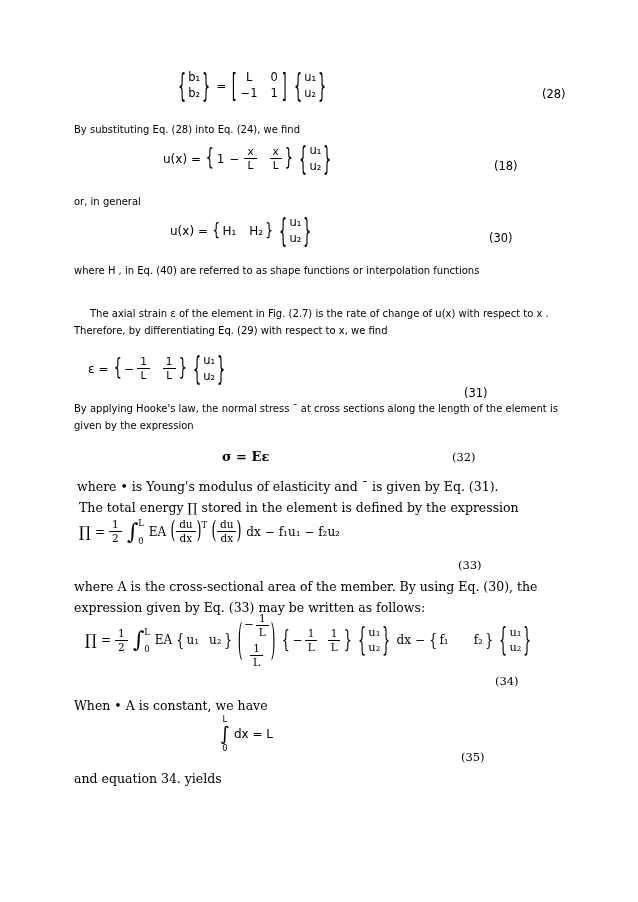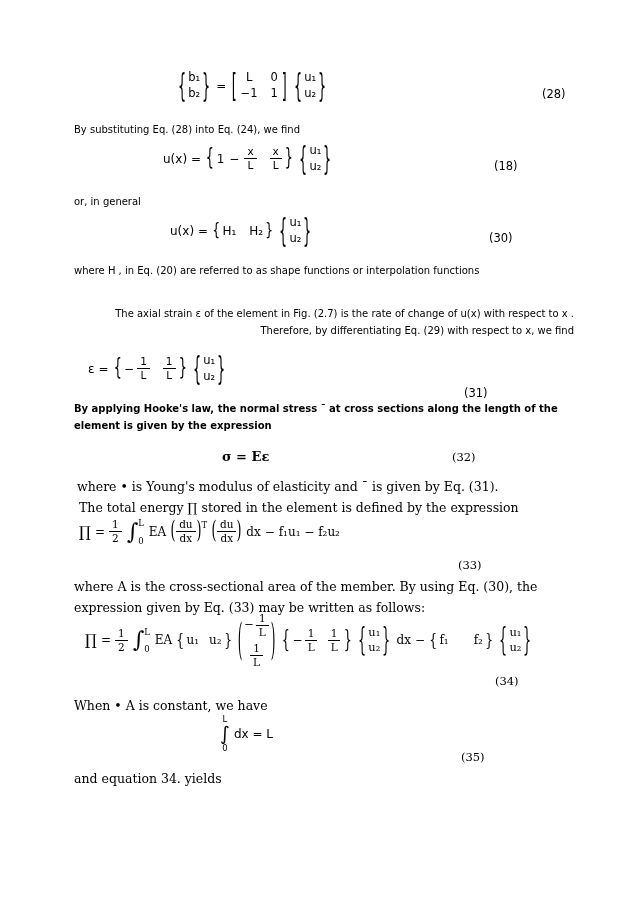--- a/index.html
+++ b/index.html
@@ -6,21 +6,21 @@
   html,body { background:#ffffff; }
   body { width:638px; height:902px; }
   .page {
     position:relative; width:638px; height:902px;
     background:#ffffff; color:#000; overflow:hidden;
   }
   .abs { position:absolute; }
   .sans { font-family:"DejaVu Sans","Liberation Sans",sans-serif; font-size:10px; }
   .serif { font-family:"DejaVu Serif","Liberation Serif",serif; font-size:12.5px; }
   .para { line-height:1.7; }
-  .indent { text-indent:16px;text-align:right; }
+  .indent { text-indent:16px; }
   .eqlabel { font-size:11.5px; }
 
   
   .math { display:flex; align-items:center; gap:4px;
           font-family:"DejaVu Sans","Liberation Sans",sans-serif; font-size:12px; }
   .mserif { font-family:"DejaVu Serif","Liberation Serif",serif; }
   .grp { display:inline-flex; align-items:center; }
   .stack { display:inline-flex; flex-direction:column; align-items:center; line-height:1.35; font-size:11.5px; }
   .rowv { display:inline-flex; align-items:center; gap:13px; padding:0 2px; }
   .mat { display:inline-grid; grid-template-columns:auto auto; column-gap:13px;
@@ -132,21 +132,21 @@
       <span class="delim d2">{</span>
       <span class="stack">
         <span>u₁</span>
         <span>u₂</span>
       </span>
       <span class="delim d2">}</span>
     </span>
   </div>
   <div class="abs sans eqlabel" style="left:489px;top:231px;">(30)</div>
 
-  <p class="abs sans para" style="left:74px;top:262px;">where H , in Eq. (20) are referred to as shape functions or interpolation functions</p>
+  <p class="abs sans para" style="left:74px;top:262px;">where H , in Eq. (40) are referred to as shape functions or interpolation functions</p>
 
   <p class="abs sans para indent" style="left:74px;top:305px;width:500px;">The axial strain ε  of the element in Fig. (2.7) is the rate of change of   u(x)  with respect to x . Therefore, by differentiating Eq. (29) with respect to x, we find</p>
 
   <div class="abs math" style="left:88px;top:353px;">
     <span>ε</span>
     <span>=</span>
     <span class="grp">
       <span class="delim d1">{</span>
       <span class="rowv">
         <span class="grp" style="gap:3px;">
@@ -167,21 +167,21 @@
       <span class="delim d2">{</span>
       <span class="stack">
         <span>u₁</span>
         <span>u₂</span>
       </span>
       <span class="delim d2">}</span>
     </span>
   </div>
   <div class="abs sans eqlabel" style="left:464px;top:386px;">(31)</div>
 
-  <p class="abs sans para" style="left:74px;top:400px;width:505px;font-weight:bold;">By applying Hooke's law, the normal stress ¯ at cross sections along the length of the element is given by the expression</p>
+  <p class="abs sans para" style="left:74px;top:400px;width:505px;">By applying Hooke's law, the normal stress ¯ at cross sections along the length of the element is given by the expression</p>
 
   <div class="abs math mserif b" style="left:222px;top:449px;font-size:13px;">
     <span>σ = Eε</span>
   </div>
   <div class="abs serif eqlabel" style="left:452px;top:450px;">(32)</div>
 
   <p class="abs serif para" style="left:77px;top:476px;">where • is Young's modulus of elasticity and ¯ is given by Eq. (31).</p>
   <p class="abs serif para" style="left:79px;top:497px;">The total energy ∏ stored in the element is defined by the expression</p>
 
   <div class="abs math mserif" style="left:79px;top:518px;">

